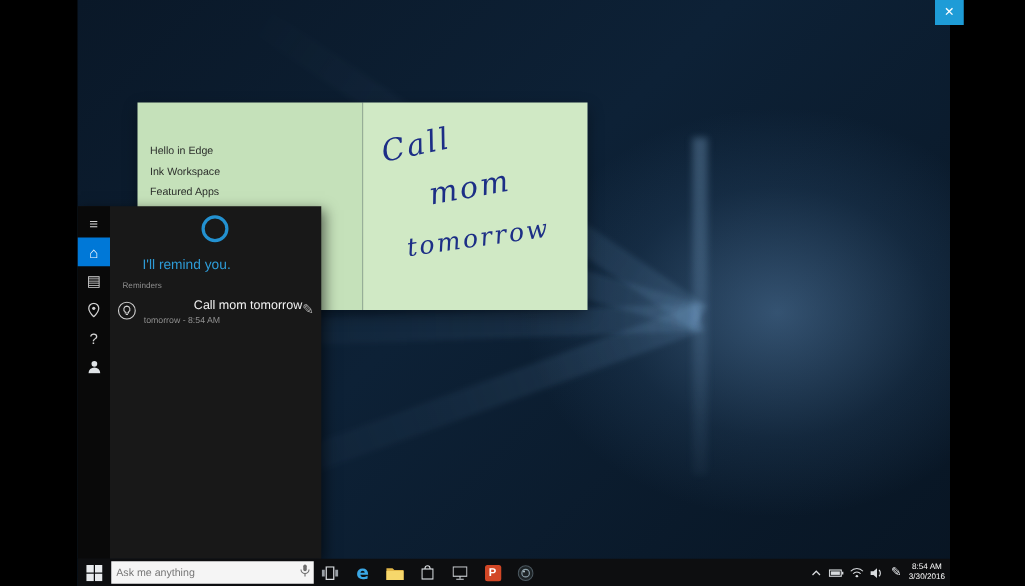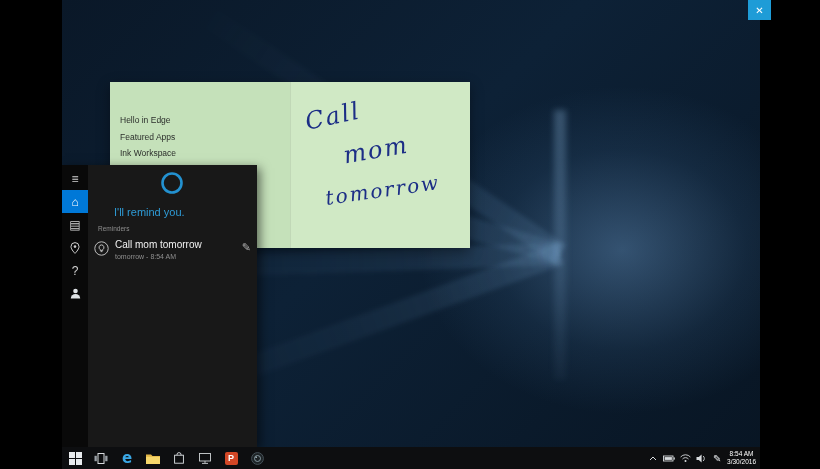--- a/index.html
+++ b/index.html
@@ -67,21 +67,21 @@
   .c-content { flex:1; position:relative; }
   .c-ring { position:absolute; left:72px; top:6px; }
   .c-response { position:absolute; left:5px; top:41px; font-size:11px; color:#2e9bd6;margin-left:21px; }
   .c-section { position:absolute; left:10px; top:60px; font-size:6.5px; color:#8f8f8f; }
   .c-reminder {
     position:absolute; left:6px; right:4px; top:74px;
     display:flex; align-items:flex-start; cursor:pointer;
   }
   .c-rem-bulb { flex:0 0 auto; margin-top:2px; }
   .c-rem-text { flex:1; margin-left:6px; }
-  .c-rem-title { color:#f2f2f2; font-size:10px; }
+  .c-rem-title { color:#f2f2f2; font-size:10px;text-align:right; }
   .c-rem-sub { color:#8f8f8f; font-size:7px; margin-top:3px; }
   .c-rem-edit { color:#aeaeae; font-size:11px; margin:2px 2px 0 0; cursor:pointer; }
 
   
   .taskbar {
     position:absolute; left:0; bottom:0; width:698px; height:22px;
     background:#0d0e10; display:flex; align-items:center;
   }
   .tb-btn { width:26px; height:22px; display:flex; align-items:center; justify-content:center; cursor:pointer; }
   .search-box {
@@ -121,22 +121,22 @@
   <div class="wp-glow"></div>
   <div class="beam b1"></div>
   <div class="beam b2"></div>
   <div class="beam b3"></div>
   <div class="beam b4"></div>
   <div class="pillar"></div>
 
   <div class="note">
     <div class="note-left">
       <div class="note-link">Hello in Edge</div>
+      <div class="note-link">Ink Workspace</div>
       <div class="note-link">Featured Apps</div>
-      <div class="note-link">Ink Workspace</div>
     </div>
     <div class="note-right">
       <span class="ink ink-1">Call</span>
       <span class="ink ink-2">mom</span>
       <span class="ink ink-3">tomorrow</span>
     </div>
   </div>
 
   <div class="cortana">
     <div class="c-sidebar">
@@ -184,20 +184,30 @@
 
   <div class="taskbar">
     <div class="tb-btn">
       <svg width="13" height="13" viewBox="0 0 13 13">
         <rect x="0" y="0" width="6" height="6" fill="#e8ebee"></rect>
         <rect x="7" y="0" width="6" height="6" fill="#e8ebee"></rect>
         <rect x="0" y="7" width="6" height="6" fill="#e8ebee"></rect>
         <rect x="7" y="7" width="6" height="6" fill="#e8ebee"></rect>
       </svg>
     </div>
+    <div class="search-box">
+      <input type="text" placeholder="Ask me anything" style="">
+      <span>
+        <svg width="8" height="11" viewBox="0 0 8 11">
+          <rect x="2.6" y="0.5" width="2.8" height="5.5" rx="1.4" fill="#6d6d6d"></rect>
+          <path d="M0.8 4.6 a3.2 3.2 0 0 0 6.4 0" fill="none" stroke="#6d6d6d" stroke-width="0.9"></path>
+          <line x1="4" y1="8" x2="4" y2="10.2" stroke="#6d6d6d" stroke-width="0.9"></line>
+        </svg>
+      </span>
+    </div>
     <div class="tb-btn">
       <svg width="14" height="11" viewBox="0 0 14 11">
         <rect x="4" y="0.5" width="6" height="10" fill="none" stroke="#d8dbde" stroke-width="1"></rect>
         <rect x="0.5" y="2.8" width="2.3" height="5.4" fill="#9aa0a6"></rect>
         <rect x="11.2" y="2.8" width="2.3" height="5.4" fill="#9aa0a6"></rect>
       </svg>
     </div>
     <div class="tb-btn">
       <span class="edge-e">e</span>
     </div>

